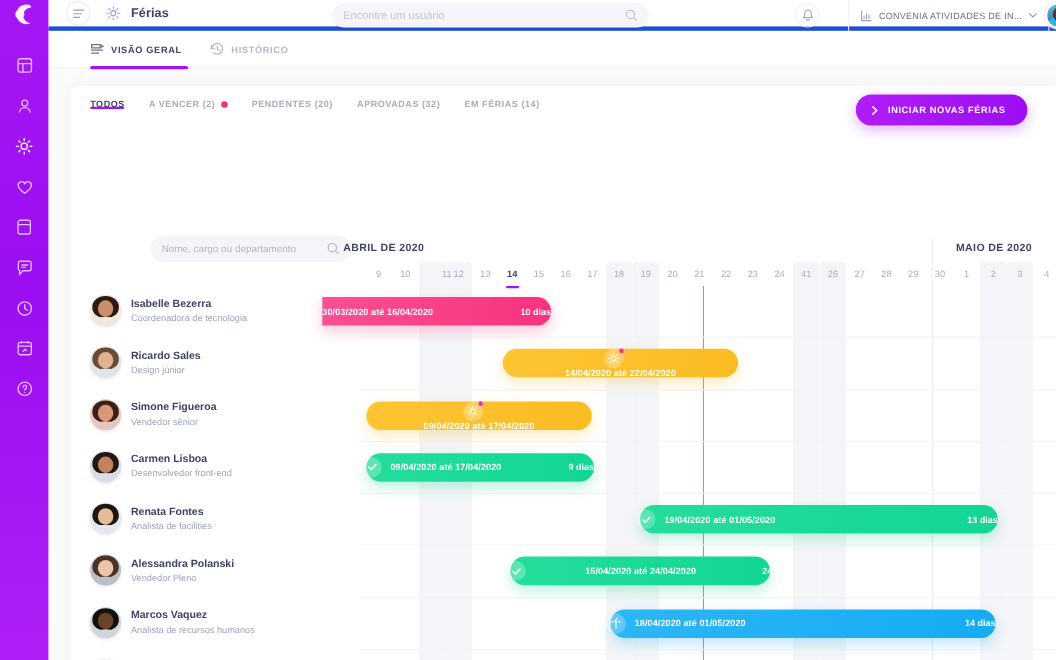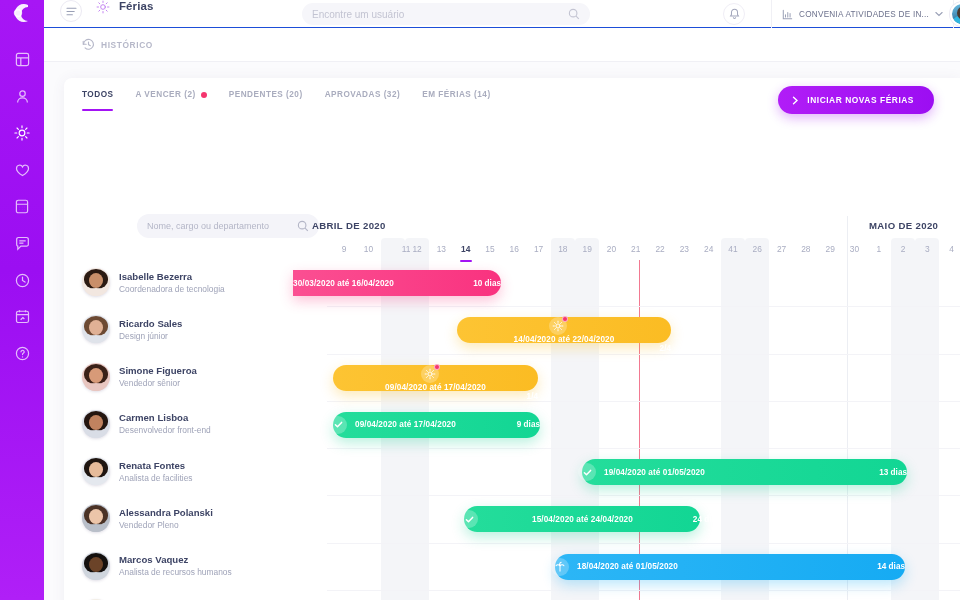--- a/index.html
+++ b/index.html
@@ -28,22 +28,22 @@
   .sb-icon.active { opacity: 1; }
   .sb-icon svg { display: block; }
   .sb-spacer { height: 18px; }
 
   
   .main { flex: 1 1 auto; height: 600px; position: relative; background: #fbfbfd; }
 
   
   .topbar {
     height: 28px; background: #ffffff;
-    display: flex; align-items: flex-start;
-    border-bottom: 1px solid #1d4ed8;
+    display: flex; align-items: center;
+    border-bottom: 4px solid #1d4ed8;
     position: relative; z-index: 20;
   }
   .hamburger {
     width: 22px; height: 22px; margin-left: 16px;
     border: 1px solid #eceaf3; border-radius: 50%;
     display: flex; align-items: center; justify-content: center;
   }
   .sun-small { margin-left: 14px; display: flex; align-items: center; }
   .page-title {
     margin-left: 9px; font-size: 11.5px; font-weight: bold;
@@ -97,21 +97,21 @@
   .content { position: relative; height: 538px; background: #fbfbfd; }
   .card {
     position: absolute; left: 20px; top: 16px; right: 0px; bottom: -12px;
     background: #ffffff; border-radius: 8px 0 0 0;
     box-shadow: 0 1px 14px rgba(80,70,120,.07);
     overflow: hidden;
   }
 
   
   .filters { position: absolute; left: 18px; top: 12px; display: flex; align-items: center; }
-  .filt { position: relative; margin-right: 22px; display: flex; align-items: center; gap: 5px; padding-bottom: 12px; }
+  .filt { position: relative; margin-right: 22px; display: flex; align-items: center; gap: 5px; padding-bottom: 0; }
   .filt .lbl { font-size: 8.2px; font-weight: bold; letter-spacing: .5px; color: #a9acbe; white-space: nowrap; }
   .filt.active .lbl { color: #3d4465; }
   .filt.active::after {
     content: ""; position: absolute; left: 0; right: 0; bottom: 0;
     height: 2.5px; border-radius: 2px; background: #a313f4;
   }
   .reddot { width: 6px; height: 6px; border-radius: 50%; background: #f5356e; }
 
   .cta {
     position: absolute; right: 26px; top: 8px;
@@ -310,20 +310,27 @@
       </div>
 
       <div class="avatar-top">
         <div class="body"></div>
         <div class="face"></div>
       </div>
 
     </header>
 
     <div class="tabrow">
+      <div class="tab active">
+        <svg width="13" height="12" viewBox="0 0 14 13" fill="none" stroke="#6a708a" stroke-width="1.2" stroke-linecap="round">
+          <path d="M1.4 1.6h8.4v3.2H1.4zM1.4 7.2h10.6M1.4 10h7"></path>
+            <path d="M9.8 1.6l2.8 1.6-2.8 1.6"></path>
+        </svg>
+        <span class="lbl">VISÃO GERAL</span>
+      </div>
       <div class="tab">
         <svg width="13" height="13" viewBox="0 0 14 14" fill="none" stroke="#b6b8c9" stroke-width="1.2" stroke-linecap="round">
           <path d="M1.7 6.8a5.3 5.3 0 1 1 1.6 3.8"></path>
             <path d="M1.3 3.6v3.2h3.2"></path>
             <path d="M7 4.3v2.8l2 1.2"></path>
         </svg>
         <span class="lbl">HISTÓRICO</span>
       </div>
     </div>
 

